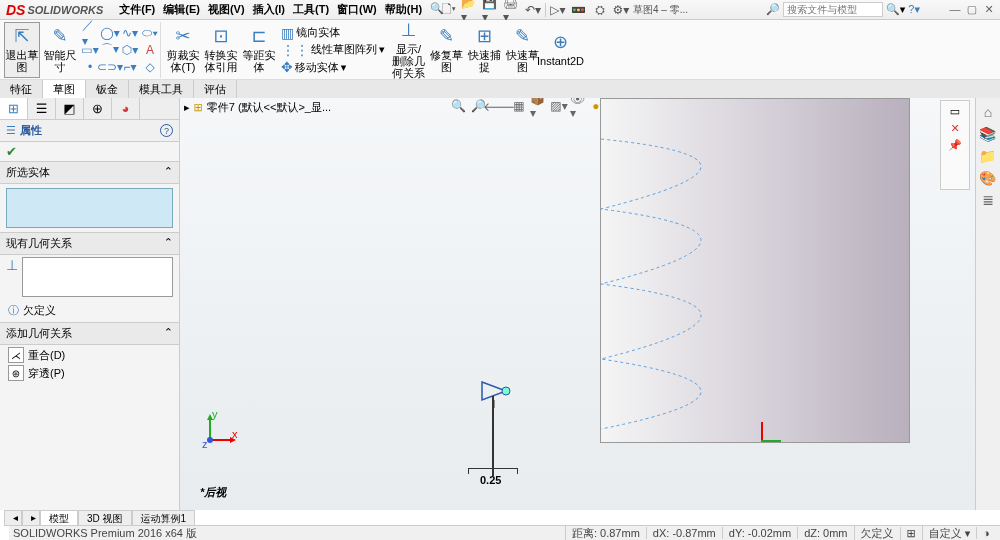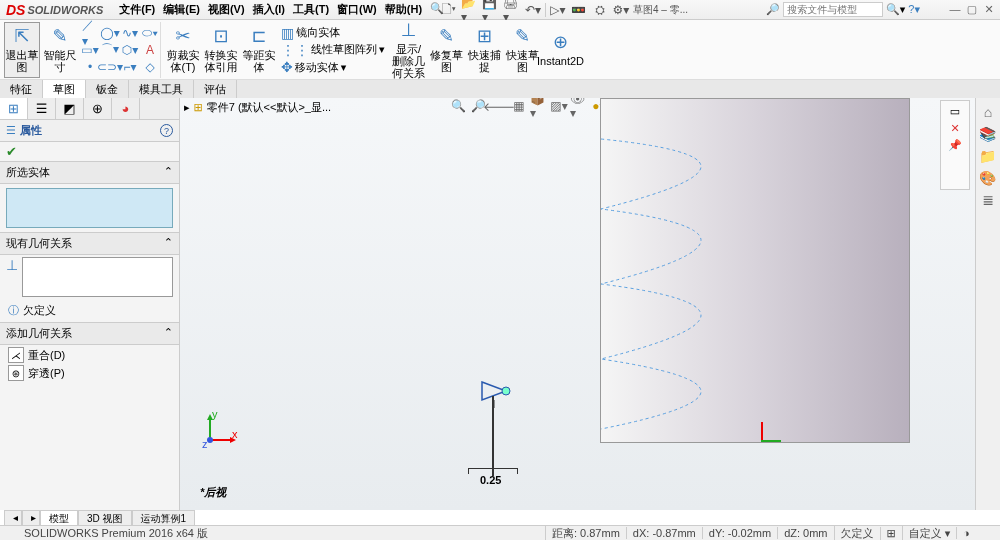--- a/index.html
+++ b/index.html
@@ -57,21 +57,21 @@
 .origin-mark { position:absolute; left:300px; top:280px; }
 .backview-lbl { position:absolute; left:20px; bottom:10px; font-style:italic; font-weight:bold;margin-top:27px; }
 
 .rightstrip { width:25px; background:#f0f0f0; border-left:1px solid #ccc; display:flex; flex-direction:column; align-items:center; gap:6px; padding-top:6px; }
 .rightstrip span { cursor:pointer; color:#666; font-size:14px; }
 .pop { position:absolute; right:30px; top:2px; width:30px; height:90px; background:#fafafa; border:1px solid #ccc; display:flex; flex-direction:column; align-items:center; gap:4px; padding:4px 0; }
 
 .bottomtabs { position:absolute; bottom:14px; left:4px; height:16px; display:flex; }
 .bottomtabs span { padding:1px 8px; background:#eee; border:1px solid #ccc; cursor:pointer; font-size:10px; }
 .bottomtabs span.active { background:#fff; }
-.statusbar { position:absolute; bottom:0; left:0; right:0; height:15px; background:#f0f0f0; border-top:1px solid #ccc; display:flex; align-items:center; padding:0 24px; font-size:10px; color:#444; }
+.statusbar { position:absolute; bottom:0; left:9px; right:0; height:15px; background:#f0f0f0; border-top:1px solid #ccc; display:flex; align-items:center; padding:0 4px; font-size:10px; color:#444; }
 .statusbar .spacer { flex:1; }
 .statusbar .cell { padding:0 6px; border-left:1px solid #ccc; }
 </style>
 </head>
 <body>
 
 <div class="titlebar">
   <div class="logo">
     <span class="logo-mark">DS</span>
     <span>SOLIDWORKS</span>

